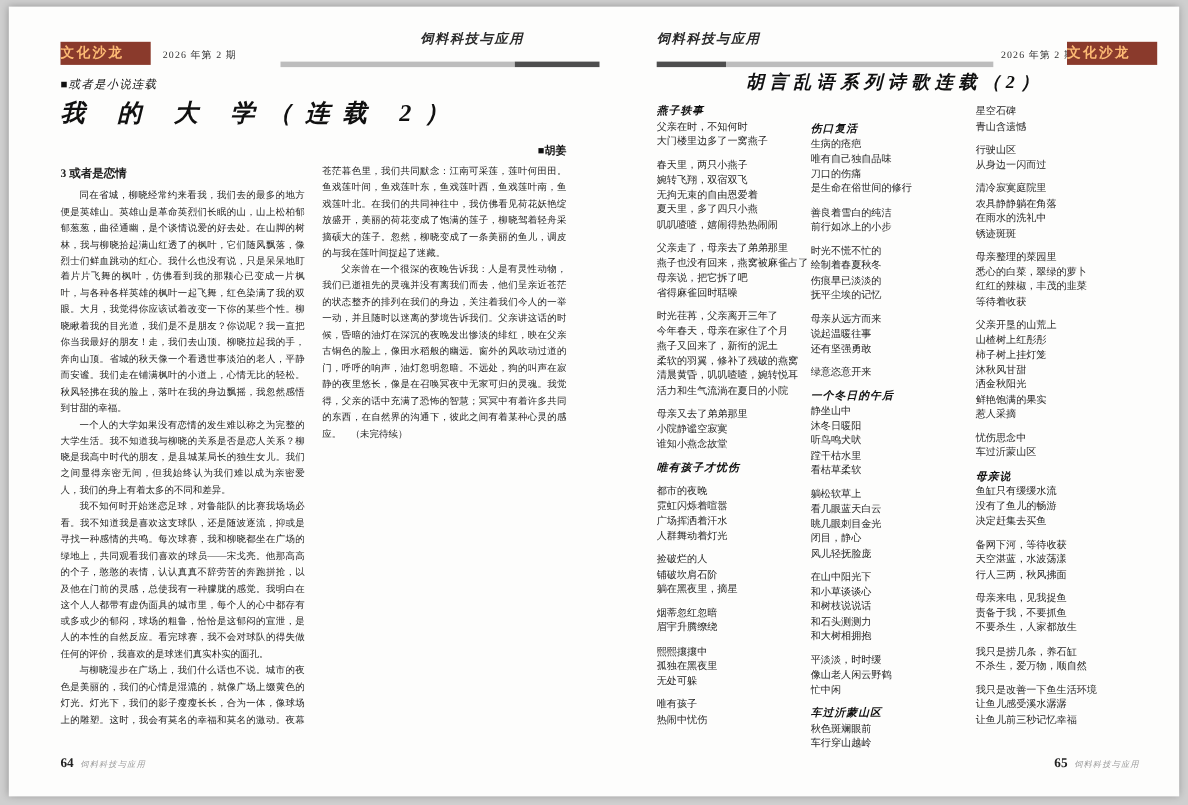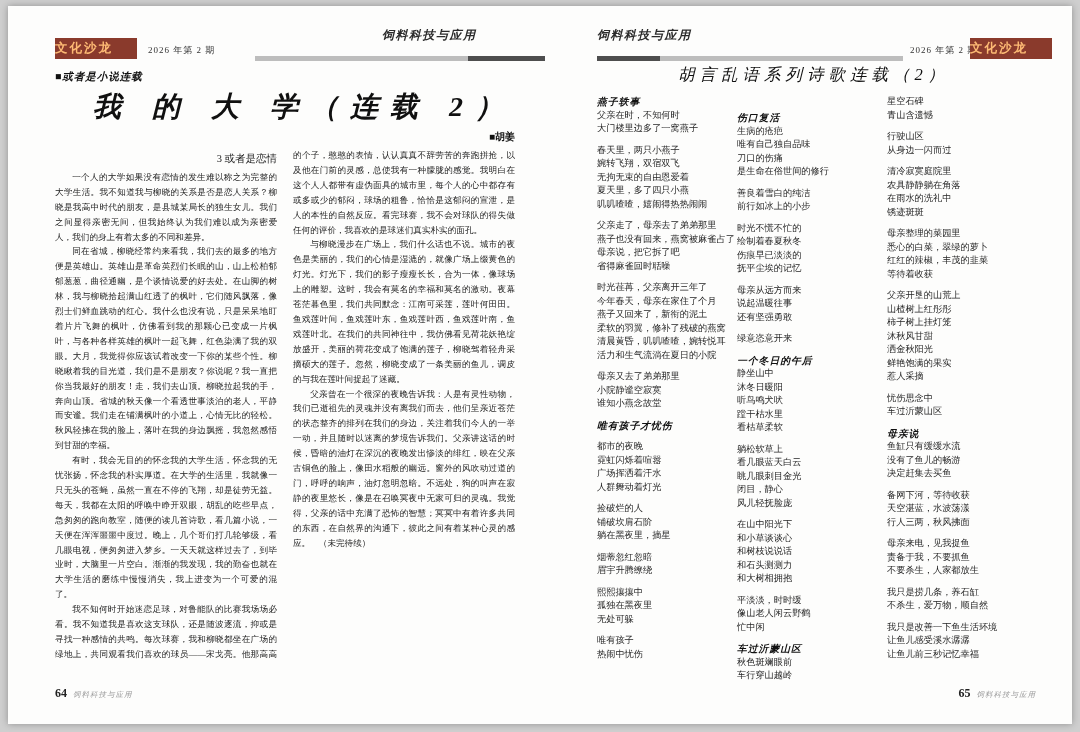--- a/index.html
+++ b/index.html
@@ -7,27 +7,27 @@
   .screen{position:relative;width:1080px;height:732px;}
   .sheet{position:absolute;left:8px;top:6px;width:1064px;height:718px;background:#fdfdfc;box-shadow:0 0 7px rgba(0,0,0,.3);}
   .abs{position:absolute;}
   
   .mast-box{width:82px;height:21px;background:#8a3a2c;color:#fdba74;font-weight:bold;font-size:12.5px;line-height:21px;letter-spacing:2px;font-family:"Liberation Sans","DejaVu Sans",sans-serif;}
   .issue{font-size:9px;color:#333;letter-spacing:1px;}
   .bar{height:5px;}
   .bar.light{background:#bdbdbd;}
   .bar.dark{background:#4e4e4e;}
   .script-name{font-size:12px;font-weight:bold;font-style:italic;color:#2b2b2b;letter-spacing:1.5px;}
-  .section-label{font-size:10.5px;font-weight:bold;font-style:italic;color:#111;letter-spacing:1px;}
-  .main-title{width:460px;text-align:right;font-size:28px;font-weight:700;font-style:italic;letter-spacing:12px;color:#101010;}
-  .poem-page-title{width:455px;text-align:center;font-size:16.5px;font-weight:400;font-style:italic;letter-spacing:5px;color:#101010;}
+  .section-label{font-size:10.5px;font-weight:normal;font-style:italic;color:#111;letter-spacing:1px;}
+  .main-title{width:460px;text-align:left;font-size:22px;font-weight:700;font-style:italic;letter-spacing:12px;color:#101010;}
+  .poem-page-title{width:455px;text-align:center;font-size:16.5px;font-weight:700;font-style:italic;letter-spacing:5px;color:#101010;}
   .author{width:460px;text-align:right;font-size:10px;font-weight:bold;color:#111;}
   
   .article{width:460px;height:516px;column-count:2;column-gap:16px;column-fill:auto;font-size:8.6px;line-height:14.9px;color:#1c1c1c;overflow:hidden;}
-  .article .li-heading{text-align:right;font-weight:400;font-size:10.5px;margin:4px 0 3px;}
+  .article .li-heading{text-align:left;font-weight:700;font-size:10.5px;margin:4px 0 3px;}
   .article .li-para{text-indent:2em;text-align:justify;}
   
   .poems{width:444px;height:582px;display:flex;justify-content:flex-start;color:#262626;}
   .poem-col{font-size:9.2px;line-height:13.5px;}
   .poem-col .li-title{font-weight:700;font-style:italic;font-size:9.8px;letter-spacing:1px;color:#111;}
   .poem-col .li-gap{height:8px;}
   .pc1{width:140px;}
   .pc2{width:150px;margin-top:16px;}
   .pc3{width:150px;}
   
@@ -46,23 +46,22 @@
   <div class="abs bar light" style="left:255px;top:56px;width:213px;"></div>
   <div class="abs bar dark" style="left:468px;top:56px;width:77px;"></div>
   <div class="abs script-name" style="left:382px;top:27px;">饲料科技与应用</div>
 
   <div class="abs section-label" style="left:55px;top:70px;">■或者是小说连载</div>
   <div class="abs main-title" style="left:55px;top:88px;">我 的 大 学（连载 2）</div>
   <div class="abs author" style="left:55px;top:130px;">■胡姜</div>
 
   <div class="abs article" style="left:55px;top:148px;">
       <div class="li-heading">3 或者是恋情</div>
+      <div class="li-para">同在省城，柳晓经常约来看我，我们去的最多的地方便是英雄山。英雄山是革命英烈们长眠的山，山上松柏郁郁葱葱，曲径通幽，是个谈情说爱的好去处。在山脚的树林，我与柳晓拾起满山红透了的枫叶，它们随风飘落，像烈士们鲜血跳动的红心。我什么也没有说，只是呆呆地盯着片片飞舞的枫叶，仿佛看到我的那颗心已变成一片枫叶，与各种各样英雄的枫叶一起飞舞，红色染满了我的双眼。大月，我觉得你应该试着改变一下你的某些个性。柳晓瞅着我的目光道，我们是不是朋友？你说呢？我一直把你当我最好的朋友！走，我们去山顶。柳晓拉起我的手，奔向山顶。省城的秋天像一个看透世事淡泊的老人，平静而安谧。我们走在铺满枫叶的小道上，心情无比的轻松。秋风轻拂在我的脸上，落叶在我的身边飘摇，我忽然感悟到甘甜的幸福。</div>
       <div class="li-para">一个人的大学如果没有恋情的发生难以称之为完整的大学生活。我不知道我与柳晓的关系是否是恋人关系？柳晓是我高中时代的朋友，是县城某局长的独生女儿。我们之间显得亲密无间，但我始终认为我们难以成为亲密爱人，我们的身上有着太多的不同和差异。</div>
-      <div class="li-para">同在省城，柳晓经常约来看我，我们去的最多的地方便是英雄山。英雄山是革命英烈们长眠的山，山上松柏郁郁葱葱，曲径通幽，是个谈情说爱的好去处。在山脚的树林，我与柳晓拾起满山红透了的枫叶，它们随风飘落，像烈士们鲜血跳动的红心。我什么也没有说，只是呆呆地盯着片片飞舞的枫叶，仿佛看到我的那颗心已变成一片枫叶，与各种各样英雄的枫叶一起飞舞，红色染满了我的双眼。大月，我觉得你应该试着改变一下你的某些个性。柳晓瞅着我的目光道，我们是不是朋友？你说呢？我一直把你当我最好的朋友！走，我们去山顶。柳晓拉起我的手，奔向山顶。省城的秋天像一个看透世事淡泊的老人，平静而安谧。我们走在铺满枫叶的小道上，心情无比的轻松。秋风轻拂在我的脸上，落叶在我的身边飘摇，我忽然感悟到甘甜的幸福。</div>
-      <div class="li-para">有时，我会无目的的怀念我的大学生活，怀念我的无忧张扬，怀念我的朴实厚道。在大学的生活里，我就像一只无头的苍蝇，虽然一直在不停的飞翔，却是徒劳无益。每天，我都在太阳的呼唤中睁开双眼，胡乱的吃些早点，急匆匆的跑向教室，随便的读几首诗歌，看几篇小说，一天便在浑浑噩噩中度过。晚上，几个哥们打几轮够级，看几眼电视，便匆匆进入梦乡。一天天就这样过去了，到毕业时，大脑里一片空白。渐渐的我发现，我的勤奋也就在大学生活的磨练中慢慢消失，我上进变为一个可爱的混了。</div>
       <div class="li-para">我不知何时开始迷恋足球，对鲁能队的比赛我场场必看。我不知道我是喜欢这支球队，还是随波逐流，抑或是寻找一种感情的共鸣。每次球赛，我和柳晓都坐在广场的绿地上，共同观看我们喜欢的球员——宋戈亮。他那高高的个子，憨憨的表情，认认真真不辞劳苦的奔跑拼抢，以及他在门前的灵感，总使我有一种朦胧的感觉。我明白在这个人人都带有虚伪面具的城市里，每个人的心中都存有或多或少的郁闷，球场的粗鲁，恰恰是这郁闷的宣泄，是人的本性的自然反应。看完球赛，我不会对球队的得失做任何的评价，我喜欢的是球迷们真实朴实的面孔。</div>
       <div class="li-para">与柳晓漫步在广场上，我们什么话也不说。城市的夜色是美丽的，我们的心情是湿漉的，就像广场上缀黄色的灯光。灯光下，我们的影子瘦瘦长长，合为一体，像球场上的雕塑。这时，我会有莫名的幸福和莫名的激动。夜幕苍茫暮色里，我们共同默念：江南可采莲，莲叶何田田。鱼戏莲叶间，鱼戏莲叶东，鱼戏莲叶西，鱼戏莲叶南，鱼戏莲叶北。在我们的共同神往中，我仿佛看见荷花妖艳绽放盛开，美丽的荷花变成了饱满的莲子，柳晓驾着轻舟采摘硕大的莲子。忽然，柳晓变成了一条美丽的鱼儿，调皮的与我在莲叶间捉起了迷藏。</div>
       <div class="li-para">父亲曾在一个很深的夜晚告诉我：人是有灵性动物，我们已逝祖先的灵魂并没有离我们而去，他们呈亲近苍茫的状态整齐的排列在我们的身边，关注着我们今人的一举一动，并且随时以迷离的梦境告诉我们。父亲讲这话的时候，昏暗的油灯在深沉的夜晚发出惨淡的绯红，映在父亲古铜色的脸上，像田水稻般的幽远。窗外的风吹动过道的门，呼呼的响声，油灯忽明忽暗。不远处，狗的叫声在寂静的夜里悠长，像是在召唤冥夜中无家可归的灵魂。我觉得，父亲的话中充满了恐怖的智慧；冥冥中有着许多共同的东西，在自然界的沟通下，彼此之间有着某种心灵的感应。　（未完待续）</div>
     </div>
 
   <div class="abs footer" style="left:55px;top:686px;">
     <span>64</span><span class="fjournal">饲料科技与应用</span>
   </div>
 
   <div class="abs script-name" style="left:597px;top:27px;">饲料科技与应用</div>

